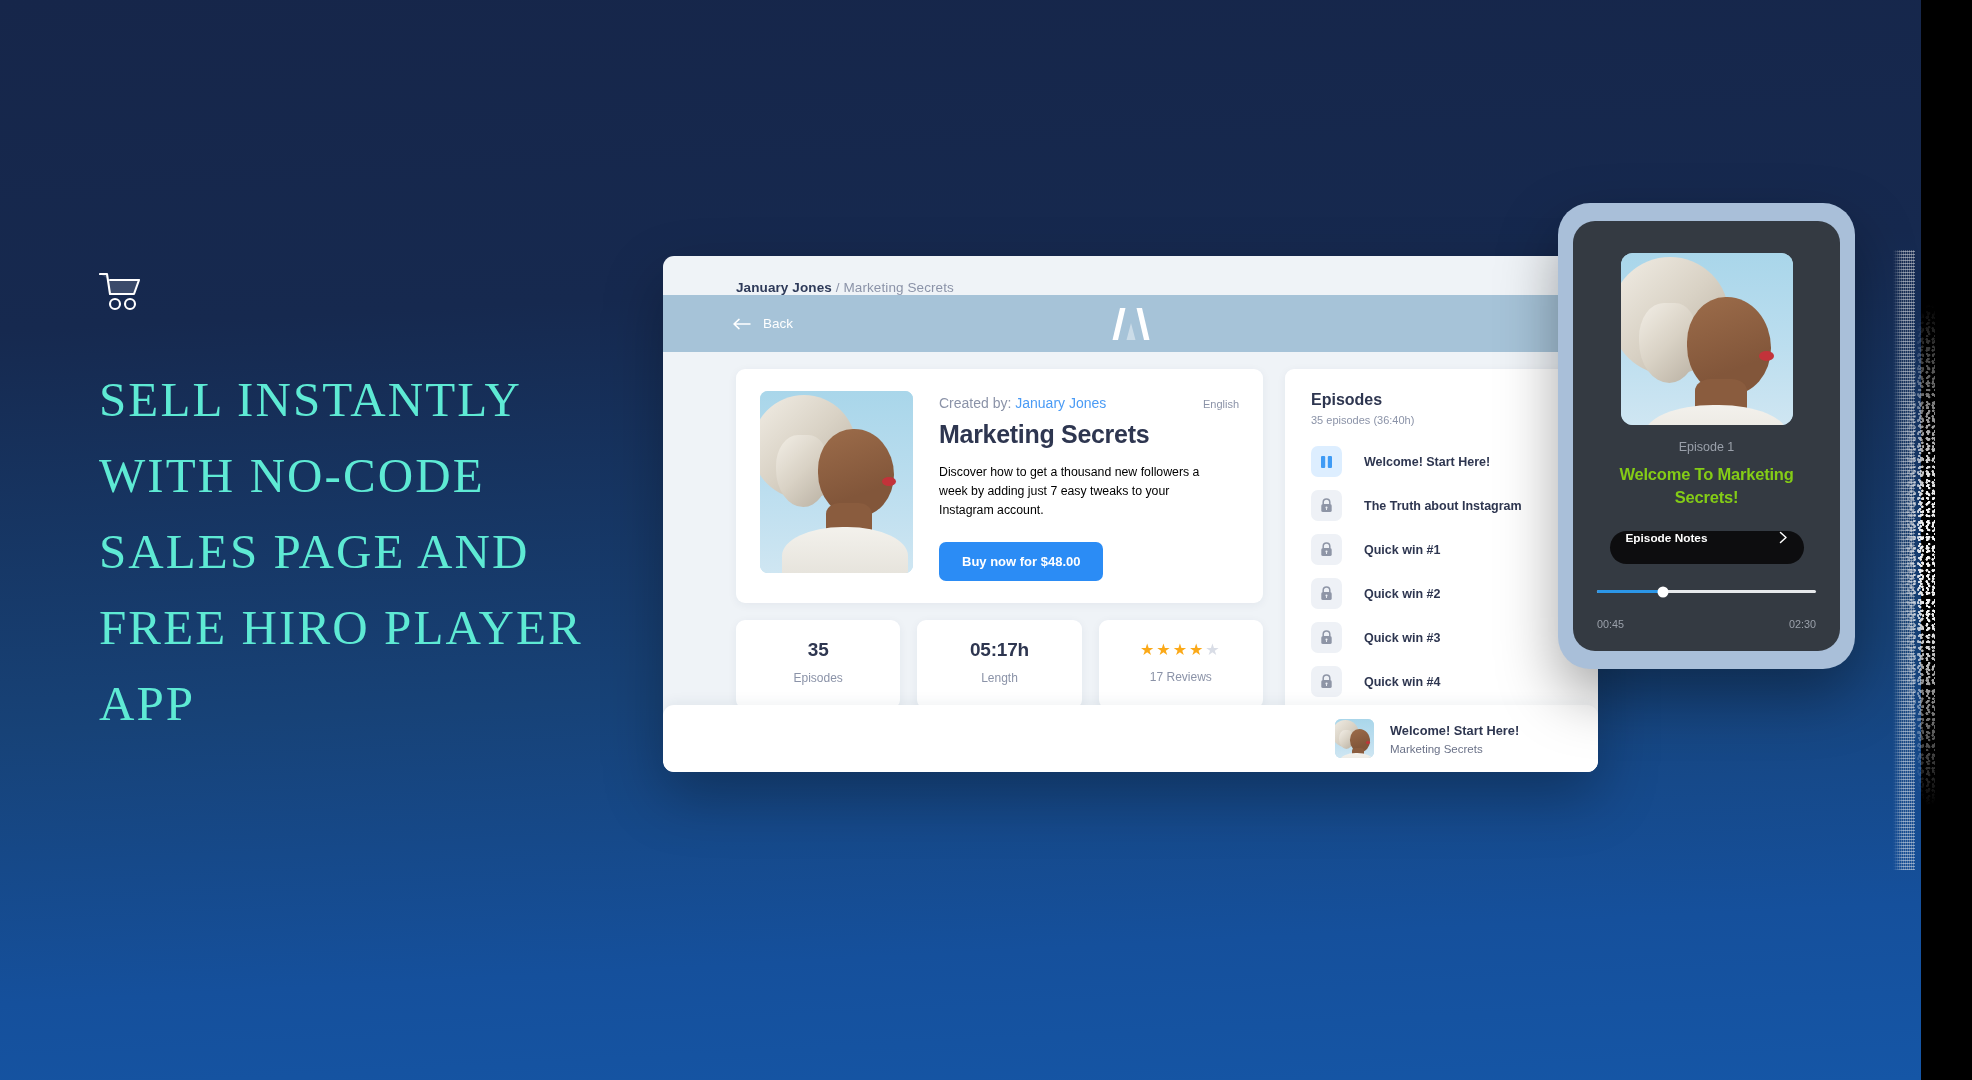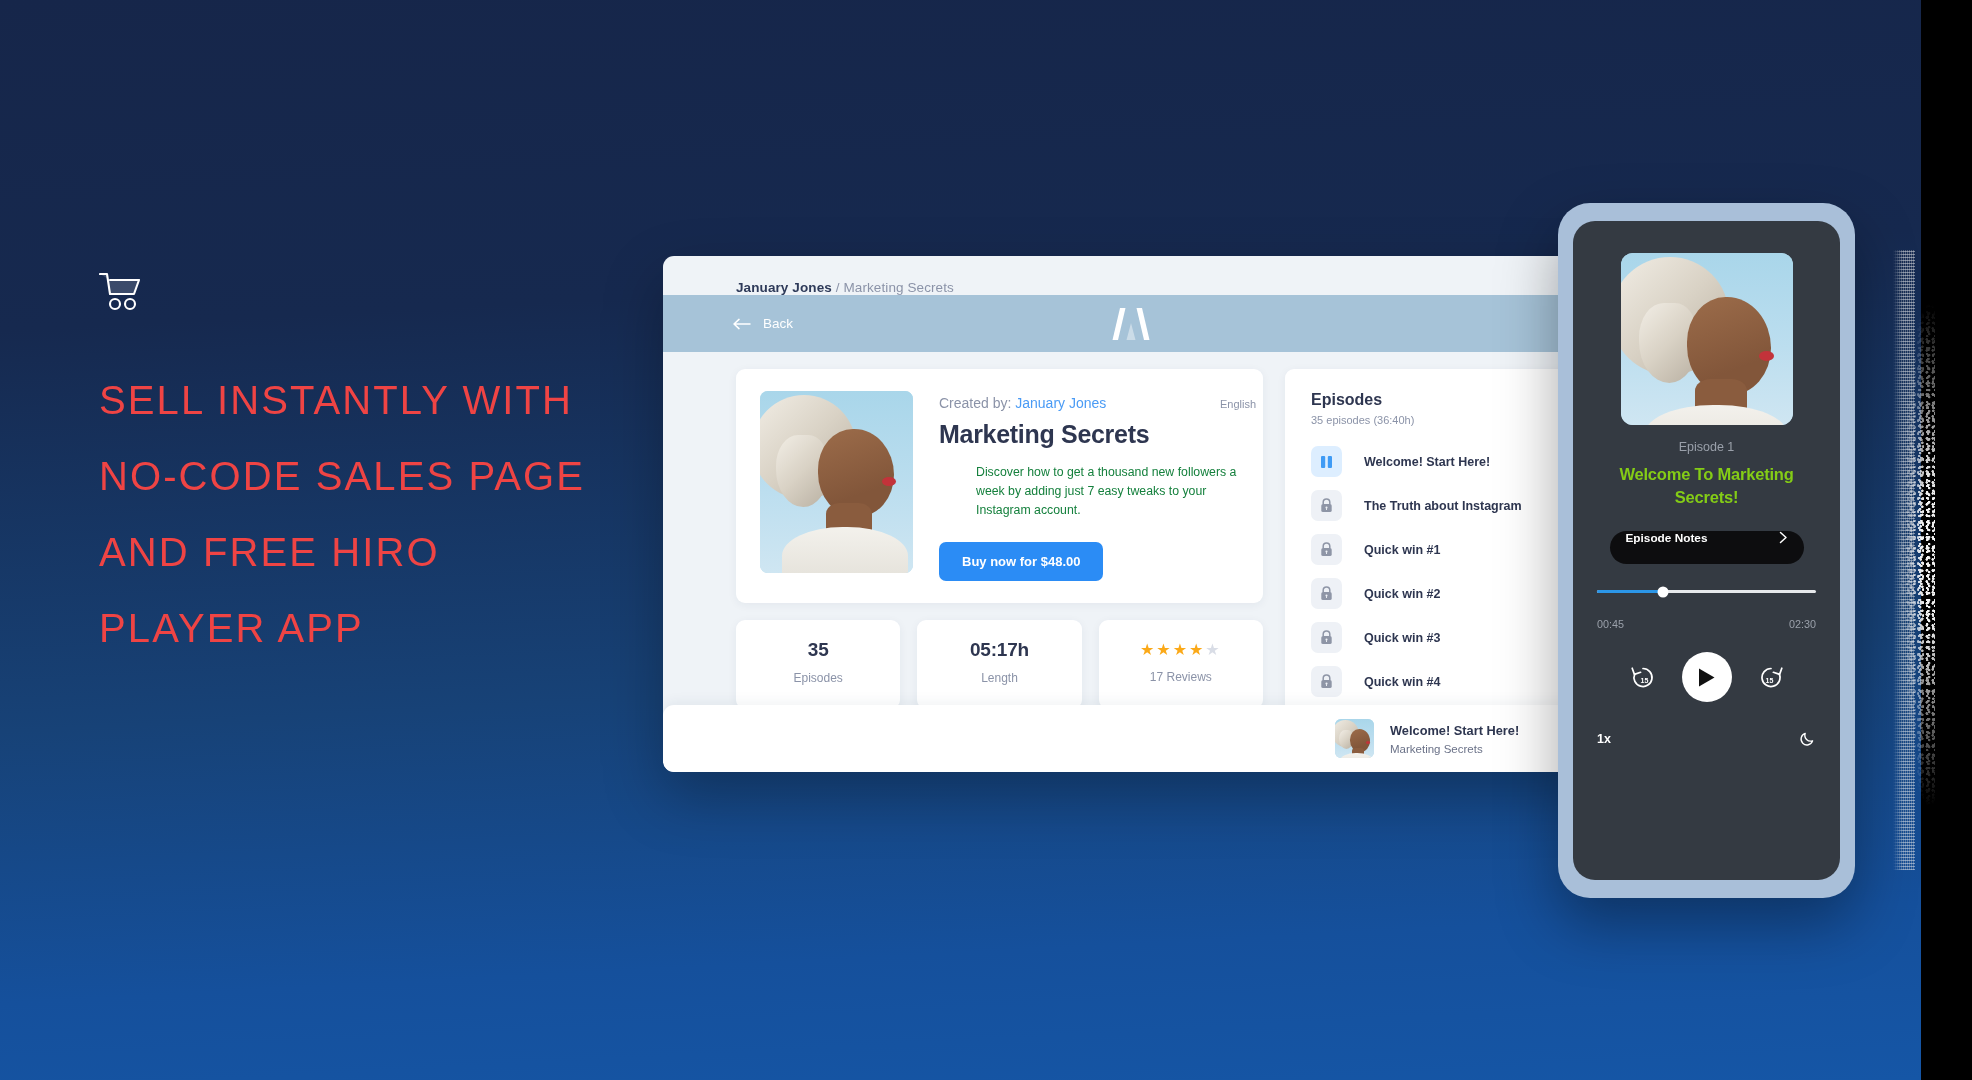--- a/index.html
+++ b/index.html
@@ -61,27 +61,27 @@
 
   
   #hero {
     position: absolute;
     left: 99px;
     top: 272px;
     width: 520px;
   }
   #cart-icon { display: block; width: 44px; height: 40px; margin-bottom: 50px; }
   #hero-headline {
-    color: #ef4444;
-    font-size: 40px;
+    color: #5eead4;
+    font-size: 49px;
     line-height: 76px;
     letter-spacing: 2.1px;
     font-weight: 300;
     text-transform: uppercase;
-    font-family: Liberation Sans, sans-serif;
+    font-family: Liberation Serif, serif;
   }
 
   
   #app-window {
     position: absolute;
     left: 663px;
     top: 256px;
     width: 935px;
     height: 516px;
     background: #eff3f7;
@@ -146,21 +146,21 @@
   }
   #product-meta { flex: 1; padding-top: 4px; }
   #meta-top { display: flex; justify-content: space-between; align-items: baseline; }
   #created-by { font-size: 14px; color: #8b93a8; }
   #created-by b { color: #4a9bf5; font-weight: 500; }
   #language-label { font-size: 11px; color: #8b93a8; }
   #product-title {
     font-size: 25px; font-weight: 700; color: #2e3650;
     margin: 9px 0 14px; letter-spacing: -.3px;
   }
-  #product-desc { font-size: 12.3px; line-height: 19px; color: #15803d; width: 280px; margin-left: 37px; }
+  #product-desc { font-size: 12.3px; line-height: 19px; color: #000000; width: 280px; }
   #buy-button {
     margin-top: 22px;
     display: inline-block;
     background: #2b8cf5;
     color: #fff;
     font-size: 13px;
     font-weight: 700;
     padding: 12px 23px;
     border: none;
     border-radius: 7px;
@@ -223,21 +223,21 @@
     position: relative; cursor: pointer;
   }
   #mp-bar-fill { position: absolute; left:0; top:0; height:100%; width: 38%; background:#2b8cf5; border-radius:4px; }
 
   
   #phone {
     position: absolute;
     left: 1558px;
     top: 203px;
     width: 297px;
-    height: 695px;
+    height: 466px;
     background: #a9bfd9;
     border-radius: 32px;
     padding: 18px 15px;
     box-shadow: 0 26px 60px rgba(0,0,0,.35);
   }
   #phone-screen {
     width: 100%; height: 100%;
     background: #343a42;
     border-radius: 22px;
     padding: 18px 24px 0;

